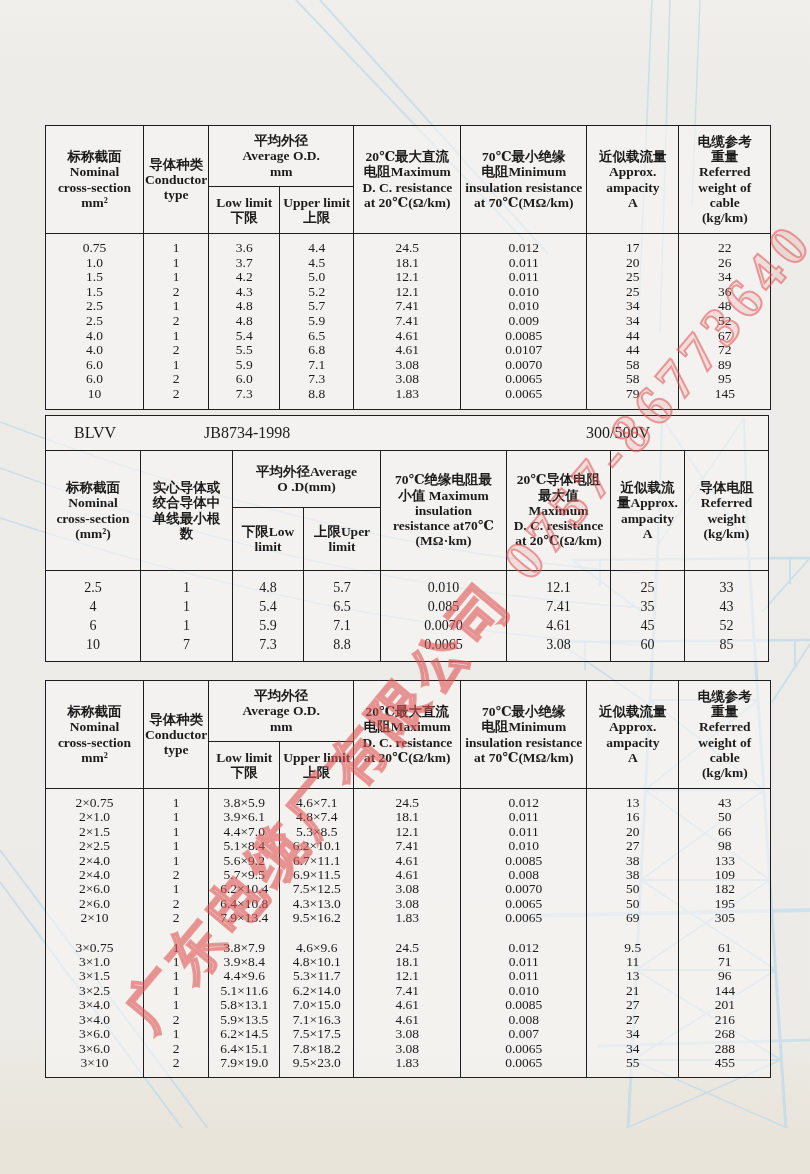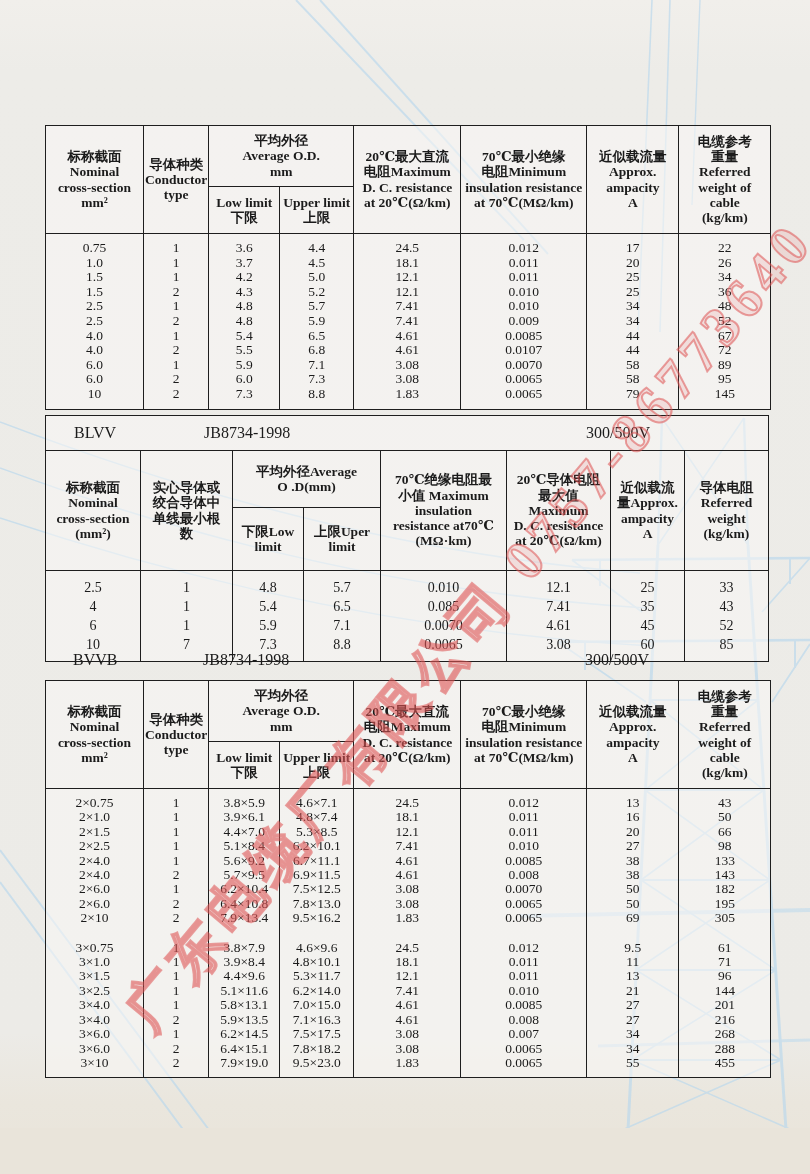--- a/index.html
+++ b/index.html
@@ -371,25 +371,20 @@
           <td>7.3</td>
           <td>8.8</td>
           <td>0.0065</td>
           <td>3.08</td>
           <td>60</td>
           <td>85</td>
         </tr>
       </tbody>
   </table>
 
-  <div class="section-title">
-    <span class="st-model">BVVB</span>
-    <span class="st-standard">JB8734-1998</span>
-    <span class="st-voltage">300/500V</span>
-  </div>
 
   <table id="t3">
     <colgroup>
       <col class="a1">
         <col class="a2">
         <col class="a3">
         <col class="a4">
       <col class="a5">
         <col class="a6">
         <col class="a7">
@@ -485,37 +480,37 @@
           <td>133</td>
         </tr>
         <tr>
           <td>2×4.0</td>
           <td>2</td>
           <td>5.7×9.5</td>
           <td>6.9×11.5</td>
           <td>4.61</td>
           <td>0.008</td>
           <td>38</td>
-          <td>143</td>
+          <td>109</td>
         </tr>
         <tr>
           <td>2×6.0</td>
           <td>1</td>
           <td>6.2×10.4</td>
           <td>7.5×12.5</td>
           <td>3.08</td>
           <td>0.0070</td>
           <td>50</td>
           <td>182</td>
         </tr>
         <tr>
           <td>2×6.0</td>
           <td>2</td>
           <td>6.4×10.8</td>
-          <td>7.8×13.0</td>
+          <td>4.3×13.0</td>
           <td>3.08</td>
           <td>0.0065</td>
           <td>50</td>
           <td>195</td>
         </tr>
         <tr>
           <td>2×10</td>
           <td>2</td>
           <td>7.9×13.4</td>
           <td>9.5×16.2</td>

